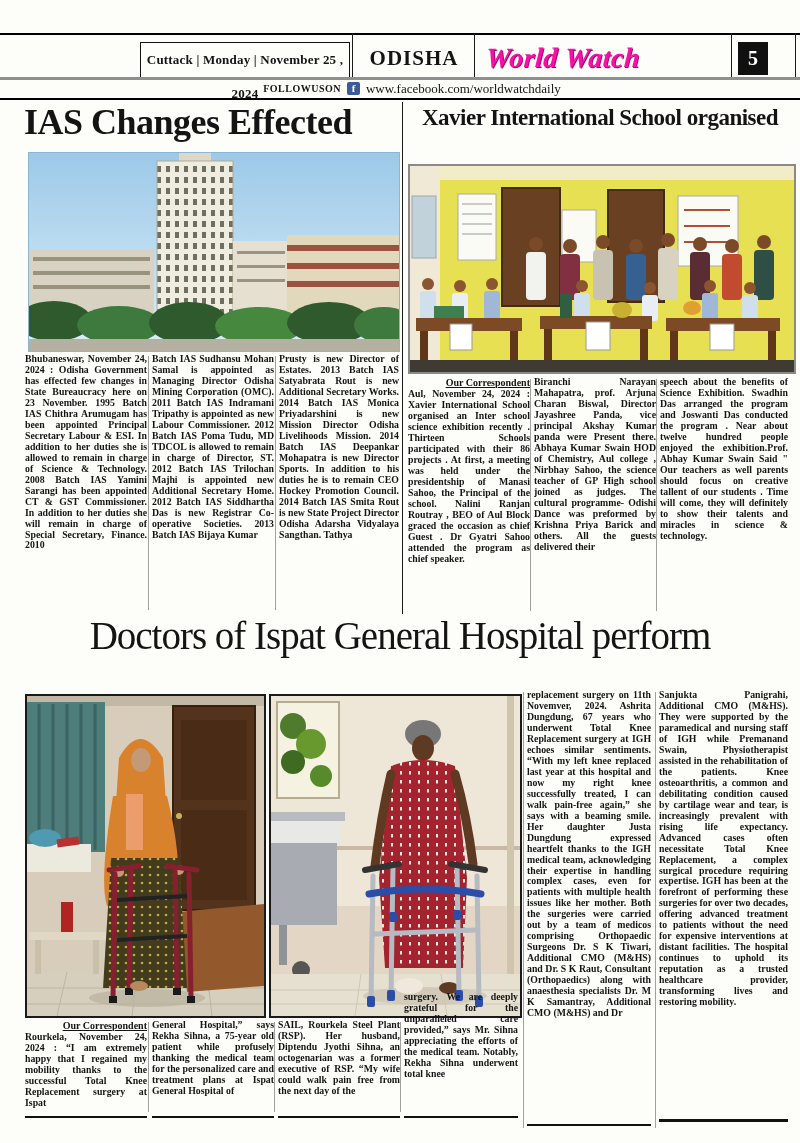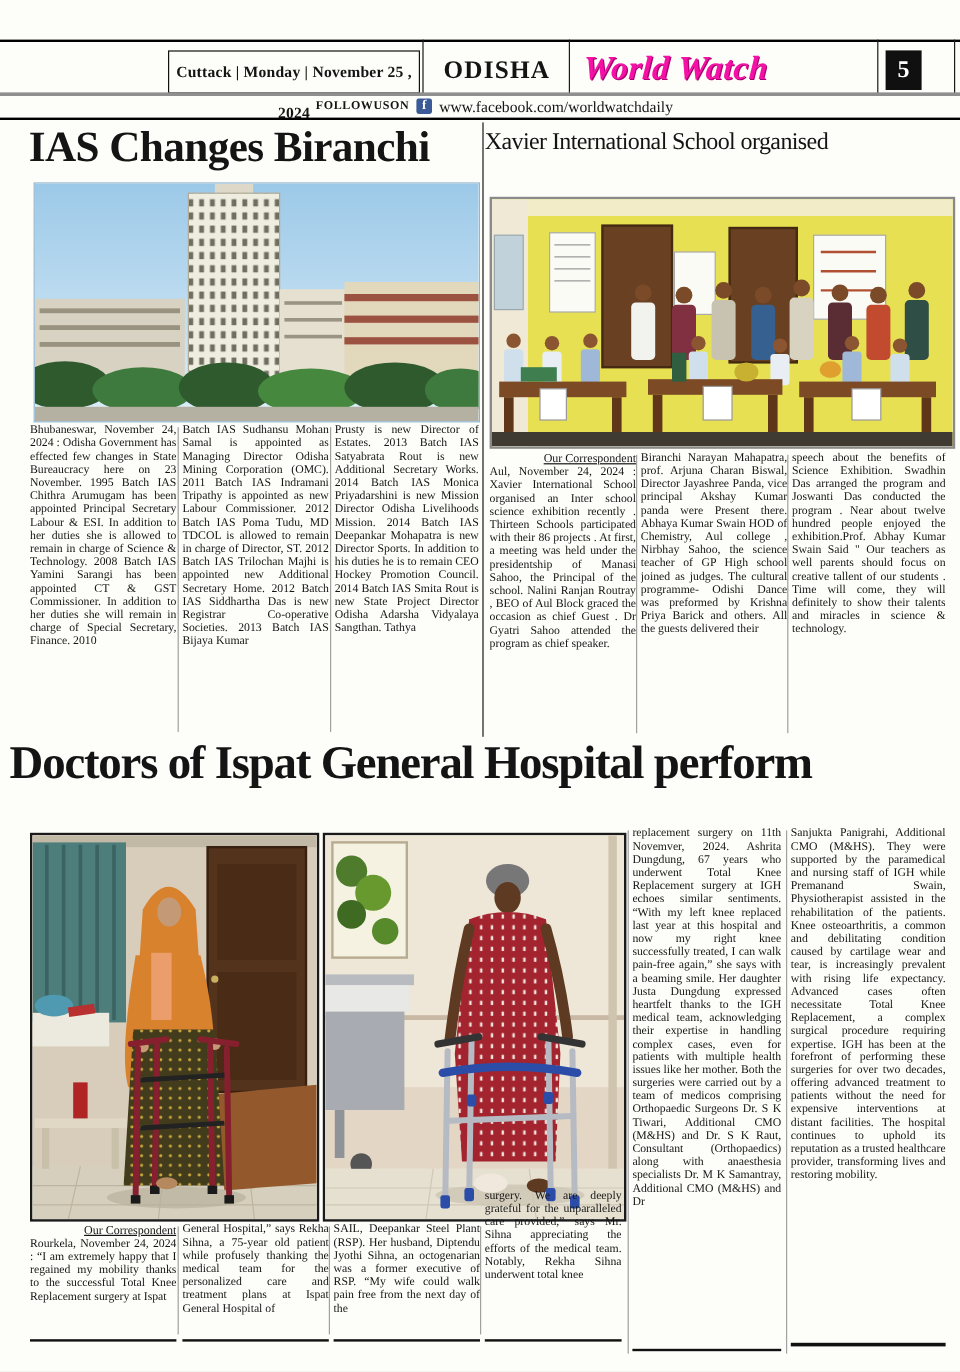--- a/index.html
+++ b/index.html
@@ -18,25 +18,25 @@
   .pagebox{position:absolute;left:738px;top:42px;width:30px;height:33px;background:#101010;
            color:#fff;font-weight:bold;font-size:20px;text-align:center;line-height:33px;}
   .fbrow{position:absolute;left:0;top:80px;width:800px;height:17px;display:flex;
          align-items:center;justify-content:center;gap:6px;}
   .follow{font-weight:bold;font-size:10px;letter-spacing:.5px;padding-left:24px;}
   .fbicon{width:13px;height:13px;border-radius:2px;color:#fff;font-weight:bold;font-size:11px;
           text-align:center;line-height:13px;font-family:"Liberation Serif",serif;}
   .fburl{font-weight:normal;font-size:13px;}
   .headline-ias{position:absolute;left:24px;top:100px;width:376px;font-weight:bold;
                 font-size:36px;line-height:44px;letter-spacing:-.5px;}
-  .headline-xavier{position:absolute;left:404px;top:104px;width:392px;text-align:left;
-                   font-weight:normal;font-size:20px;line-height:28px;letter-spacing:-.5px;}
-  .headline-knee{position:absolute;left:8px;top:617px;width:784px;text-align:left;
-                 font-weight:bold;font-size:39px;line-height:37px;letter-spacing:-1px;}
-  .bodytext{position:absolute;font-size:9.8px;line-height:1.12;text-align:justify;overflow:hidden;}
+  .headline-xavier{position:absolute;left:404px;top:104px;width:392px;text-align:center;
+                   font-weight:bold;font-size:23px;line-height:28px;letter-spacing:-.5px;}
+  .headline-knee{position:absolute;left:8px;top:617px;width:784px;text-align:center;
+                 font-weight:normal;font-size:39px;line-height:37px;letter-spacing:-1px;}
+  .bodytext{position:absolute;font-size:9.8px;line-height:1.12;text-align:justify;overflow:hidden;font-weight:bold;}
   .byline{display:block;text-decoration:underline;font-size:10px;margin-bottom:1px;text-align:right;}
   .photo{position:absolute;overflow:hidden;}
   .photo svg{display:block;}
   .endrule{position:absolute;background:#111;}
 </style>
 </head>
 <body>
 
 <div class="page">
 
@@ -53,21 +53,21 @@
 
   <div class="fbrow">
     <span class="follow">FOLLOWUSON</span>
     <span class="fbicon" style="background:#3a5a98;">f</span>
     <span class="fburl">www.facebook.com/worldwatchdaily</span>
   </div>
   <div class="hrule" style="left:0;top:98px;width:800px;height:2px;"></div>
 
   <div class="vrule" style="left:402px;top:102px;height:512px;"></div>
 
-  <div class="headline-ias">IAS Changes Biranchi</div>
+  <div class="headline-ias">IAS Changes Effected</div>
 
   <div class="photo" style="left:28px;top:152px;width:370px;height:198px;border:1px solid #8fb6d0;">
     <svg width="370" height="198" viewBox="0 0 370 198">
       <defs>
         <linearGradient id="sky" x1="0" y1="0" x2="0" y2="1">
           <stop offset="0" stop-color="#9cc9e8"></stop>
             <stop offset="1" stop-color="#ddeef8"></stop>
         </linearGradient>
         <pattern id="win" width="9" height="11" patternUnits="userSpaceOnUse">
           <rect width="9" height="11" fill="#efece0"></rect>
@@ -343,21 +343,21 @@
   <div class="endrule" style="left:527px;top:1124px;width:124px;height:2px;"></div>
   <div class="endrule" style="left:659px;top:1119px;width:129px;height:3px;"></div>
 
   <div class="bodytext" style="left:25px;top:1020px;width:122px;height:94px;">
     <span class="byline">Our Correspondent</span>
     <span>Rourkela, November 24, 2024 : “I am extremely happy that I regained my mobility thanks to the successful Total Knee Replacement surgery at Ispat</span>
   </div>
   <div class="colrule" style="left:148px;top:1022px;height:90px;"></div>
   <div class="bodytext" style="left:152px;top:1020px;width:122px;height:94px;">General Hospital,” says Rekha Sihna, a 75-year old patient while profusely thanking the medical team for the personalized care and treatment plans at Ispat General Hospital of</div>
   <div class="colrule" style="left:274px;top:1022px;height:90px;"></div>
-  <div class="bodytext" style="left:278px;top:1020px;width:122px;height:94px;">SAIL, Deepankar Steel Plant (RSP). Her husband, Diptendu Jyothi Sihna, an octogenarian was a former executive of RSP. “My wife could walk pain free from the next day of the</div>
+  <div class="bodytext" style="left:278px;top:1020px;width:122px;height:94px;">SAIL, Rourkela Steel Plant (RSP). Her husband, Diptendu Jyothi Sihna, an octogenarian was a former executive of RSP. “My wife could walk pain free from the next day of the</div>
   <div class="colrule" style="left:400px;top:1022px;height:90px;"></div>
   <div class="bodytext" style="left:404px;top:992px;width:114px;height:94px;">surgery. We are deeply grateful for the unparalleled care provided,” says Mr. Sihna appreciating the efforts of the medical team. Notably, Rekha Sihna underwent total knee</div>
 
   <div class="endrule" style="left:25px;top:1116px;width:122px;height:2px;"></div>
   <div class="endrule" style="left:152px;top:1116px;width:122px;height:2px;"></div>
   <div class="endrule" style="left:278px;top:1116px;width:122px;height:2px;"></div>
   <div class="endrule" style="left:404px;top:1116px;width:114px;height:2px;"></div>
 
 </div>
 

